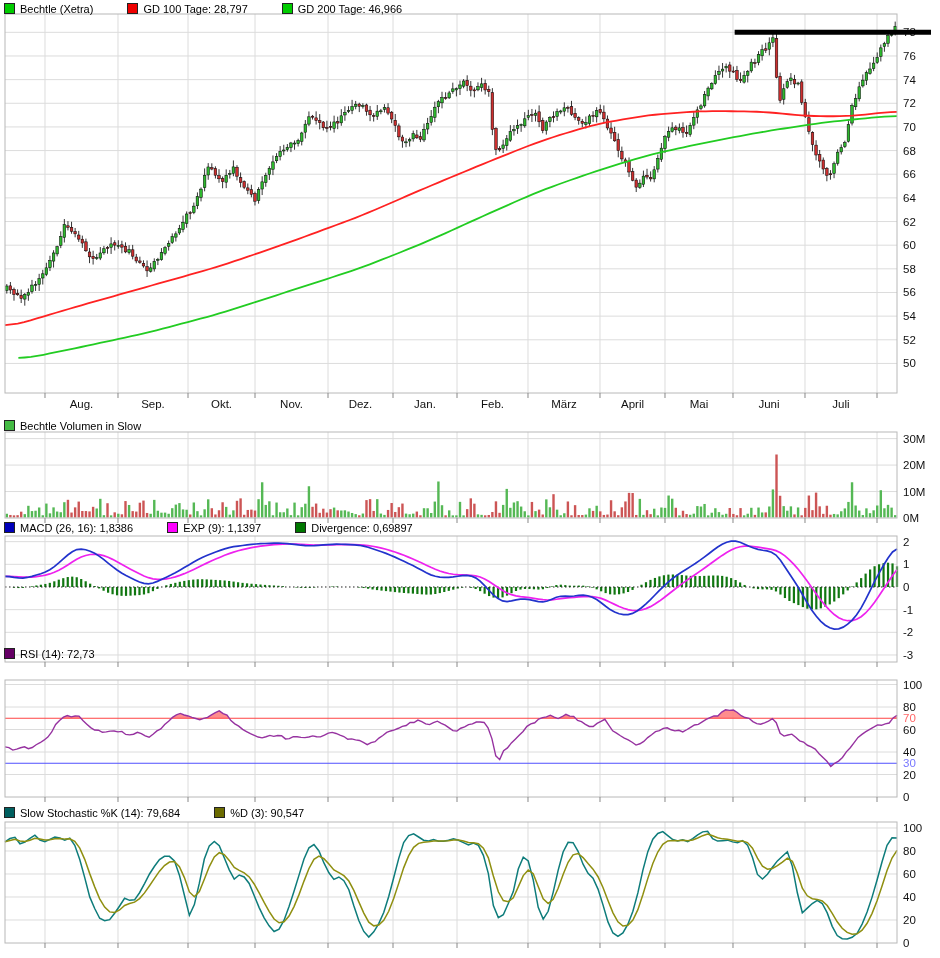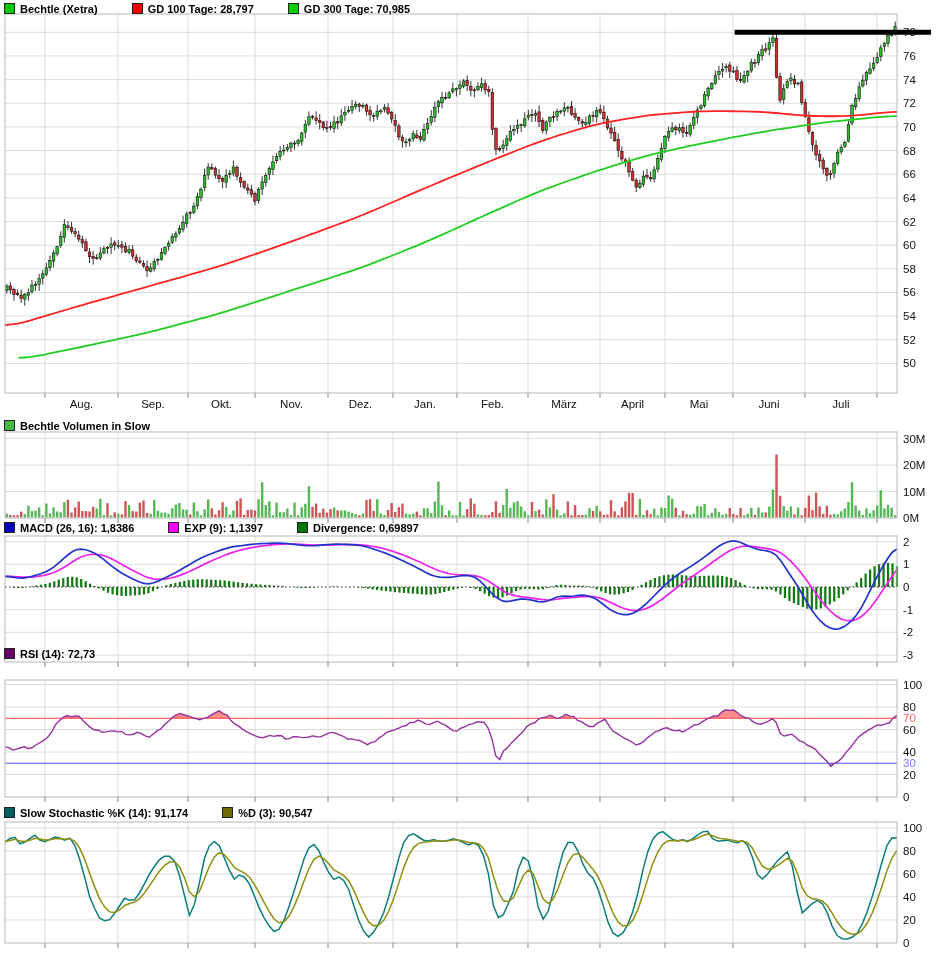--- a/index.html
+++ b/index.html
@@ -1,20 +1,20 @@
 <!DOCTYPE html>
 <html><head>
 <meta charset="utf-8">
 <style>
   html,body{margin:0;padding:0;background:#fff;font-family:"Liberation Sans",sans-serif;}
   #app{position:relative;width:940px;height:958px;background:#fff;overflow:hidden;}
   #chart-svg{position:absolute;left:0;top:0;}
   svg text{font-family:"Liberation Sans",sans-serif;}
   .legend{position:absolute;left:4px;display:flex;align-items:center;height:13px;font-size:11px;color:#000;white-space:nowrap;}
-  .li{display:flex;align-items:center;margin-right:34px;font-weight:bold;}
+  .li{display:flex;align-items:center;margin-right:34px;}
   .sw{width:9px;height:9px;border:1px solid #222;margin-right:5px;flex:0 0 auto;}
 </style>
 </head>
 <body>
 
 <div id="app">
   <svg id="chart-svg" width="940" height="958">
       <line x1="5" x2="897" y1="363.4368174726989" y2="363.4368174726989" stroke="#dcdcdc" stroke-width="1"></line>
       <line x1="5" x2="897" y1="339.786271450858" y2="339.786271450858" stroke="#dcdcdc" stroke-width="1"></line>
       <line x1="5" x2="897" y1="316.13572542901716" y2="316.13572542901716" stroke="#dcdcdc" stroke-width="1"></line>
@@ -1187,21 +1187,21 @@
     <span class="li">
       <span class="sw" style="background-color: rgb(0, 204, 0);"></span>
       <span>Bechtle (Xetra)</span>
     </span>
     <span class="li">
       <span class="sw" style="background-color: rgb(238, 0, 0);"></span>
       <span>GD 100 Tage: 28,797</span>
     </span>
     <span class="li">
       <span class="sw" style="background-color: rgb(0, 204, 0);"></span>
-      <span>GD 300 Tage: 70,985</span>
+      <span>GD 200 Tage: 46,966</span>
     </span>
   </div>
 
   <div class="legend" style="top:419px">
     <span class="li">
       <span class="sw" style="background-color: rgb(68, 187, 68);"></span>
       <span>Bechtle Volumen in Slow</span>
     </span>
   </div>
 
@@ -1223,20 +1223,20 @@
   <div class="legend" style="top:647px">
     <span class="li">
       <span class="sw" style="background-color: rgb(102, 0, 102);"></span>
       <span>RSI (14): 72,73</span>
     </span>
   </div>
 
   <div class="legend" style="top:806px">
     <span class="li">
       <span class="sw" style="background-color: rgb(0, 95, 95);"></span>
-      <span>Slow Stochastic %K (14): 91,174</span>
+      <span>Slow Stochastic %K (14): 79,684</span>
     </span>
     <span class="li">
       <span class="sw" style="background-color: rgb(107, 107, 0);"></span>
       <span>%D (3): 90,547</span>
     </span>
   </div>
 </div>
 
 </body></html>

